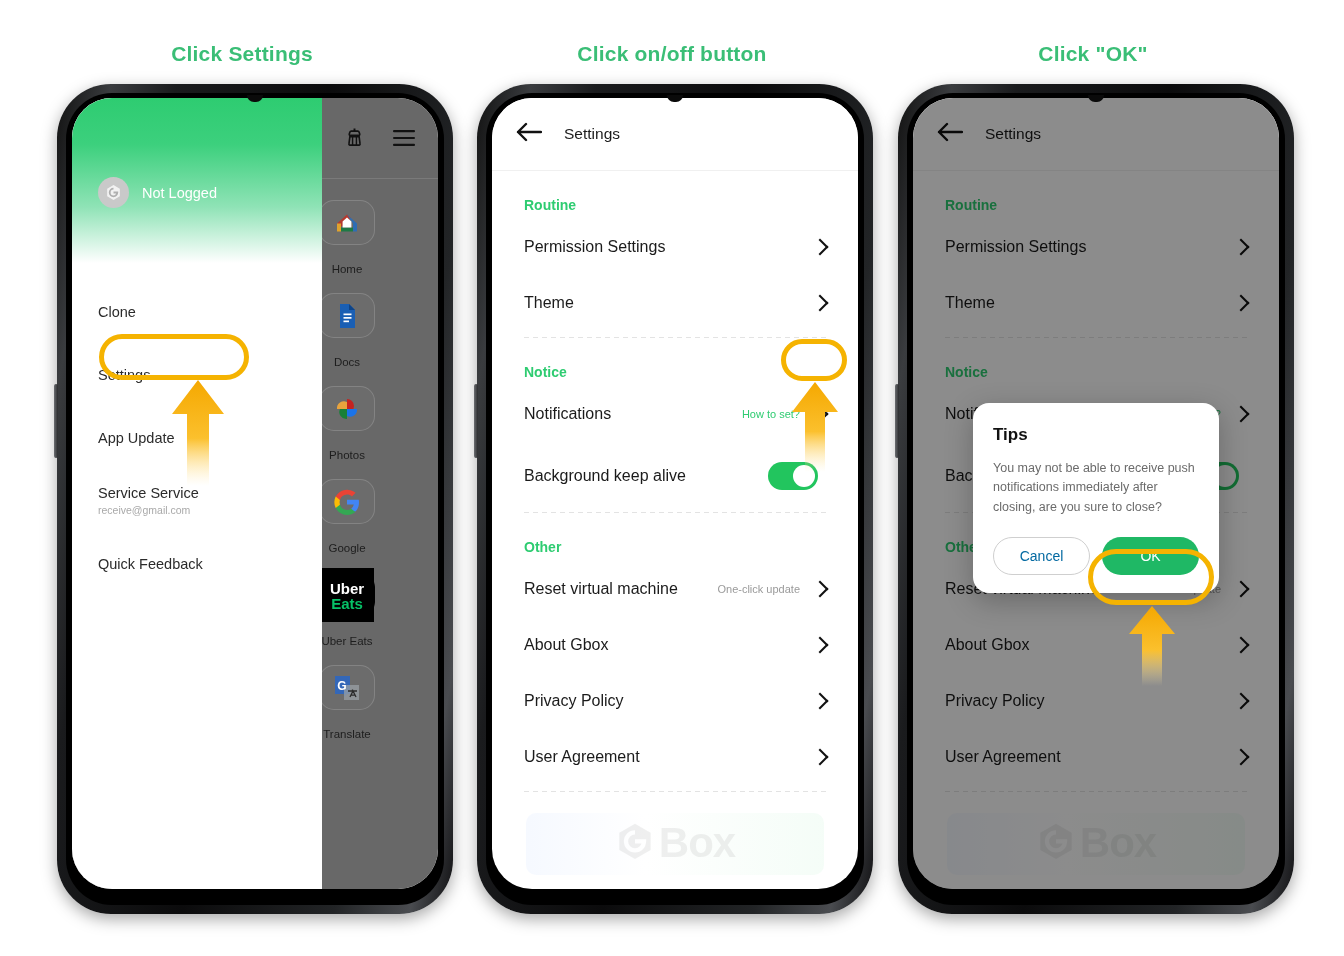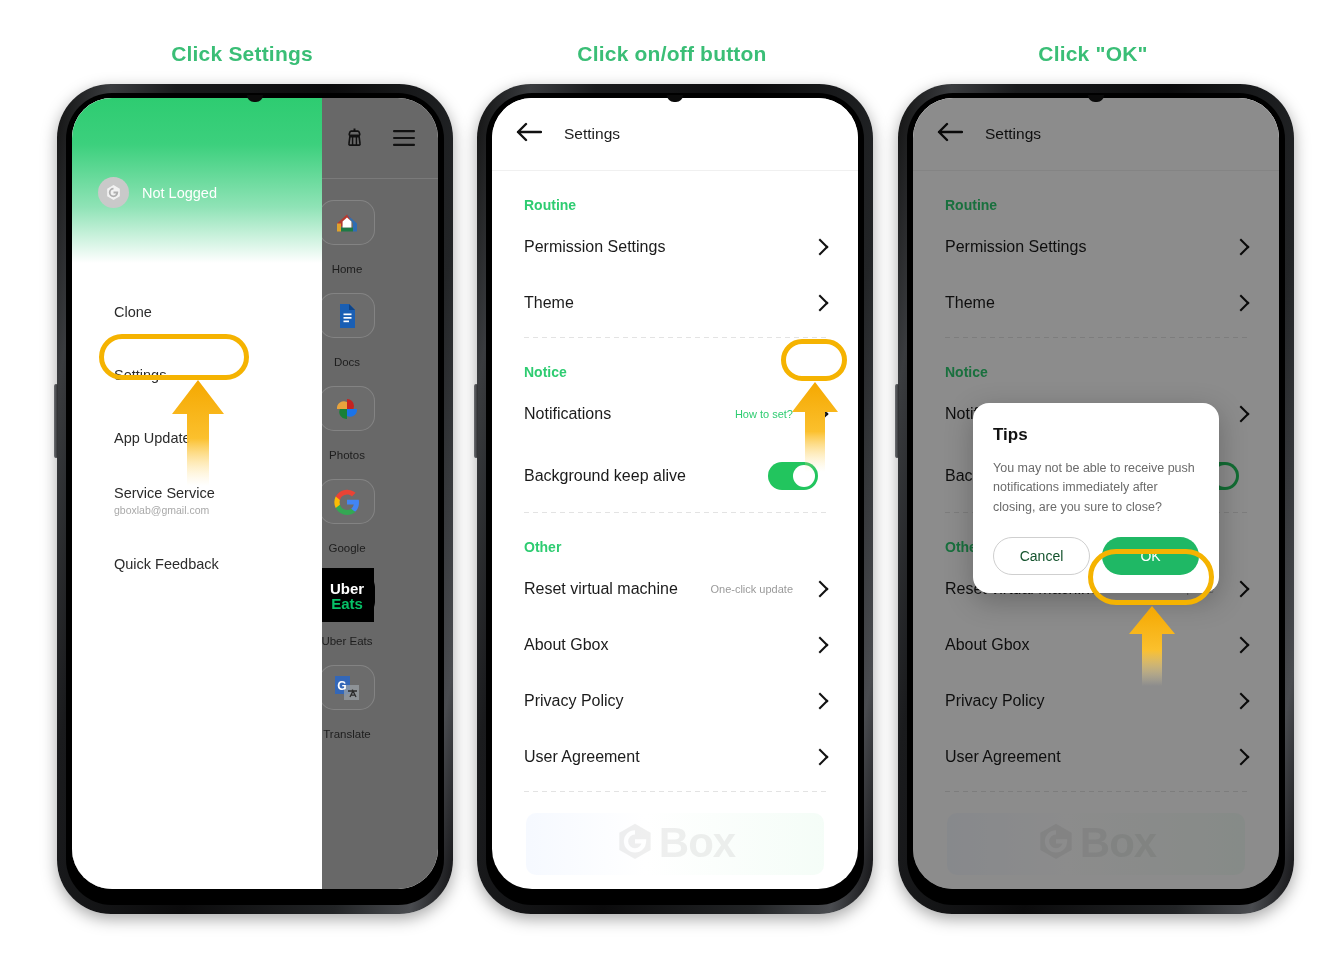--- a/index.html
+++ b/index.html
@@ -112,21 +112,21 @@
   .avatar {
     width: 31px; height: 31px; border-radius: 50%;
     background: #c9c9c9;
     display: flex; align-items: center; justify-content: center;
   }
   .account-name { font-size: 14.5px; color: #ffffff; }
   .drawer-items { padding-top: 17px; }
   .drawer-item {
     height: 63px;
     display: flex; align-items: center;
-    padding-left: 42px;
+    padding-left: 26px;
     font-size: 14.5px;
     color: #2b2b2b;
     flex-direction: column;
     justify-content: center;
     align-items: flex-start;
   }
   .drawer-sub { font-size: 10.5px; color: #a9a9a9; margin-top: 3px; }
 
   
   .set-topbar {
@@ -139,21 +139,21 @@
   .set-body { padding: 0 32px; background: #fff; }
   .set-group-title {
     font-size: 14px; font-weight: bold; color: #2ECC71;
     padding: 26px 0 6px 0;
   }
   .set-row {
     height: 56px;
     display: flex; align-items: center; justify-content: space-between;
   }
   .set-row-label { font-size: 16px; color: #1b1b1b; }
-  .set-row-right { display: flex; align-items: center; gap: 21px; }
+  .set-row-right { display: flex; align-items: center; gap: 14px; }
   .set-hint-green { font-size: 11px; color: #2ECC71; }
   .set-hint-grey { font-size: 11px; color: #9a9a9a; }
   .chev { width: 12px; height: 12px; border-right: 2.6px solid #111; border-top: 2.6px solid #111; transform: rotate(45deg); }
   .dash-sep {
     height: 1px;
     background-image: linear-gradient(90deg,#e3e3e3 55%,transparent 0);
     background-size: 9px 1px; background-repeat: repeat-x;
     margin: 6px 0 0 0;
   }
   .toggle {
@@ -191,21 +191,21 @@
     box-shadow: 0 8px 28px rgba(0,0,0,.25);
   }
   .dlg-title { font-size: 17px; font-weight: bold; color: #111; }
   .dlg-text { margin-top: 14px; font-size: 12.5px; line-height: 1.55; color: #6b6b6b; }
   .dlg-actions { margin-top: 20px; display: flex; justify-content: flex-end; gap: 12px; }
   .btn {
     width: 98px; height: 38px; border-radius: 19px;
     display: flex; align-items: center; justify-content: center;
     font-size: 14px; cursor: pointer;
   }
-  .btn-cancel { border: 1px solid #cfcfcf; color: #14532d; background: #fff; }
+  .btn-cancel { border: 1px solid #cfcfcf; color: #0369a1; background: #fff; }
   .btn-ok { background: #1FB865; color: #fff; }
 
   
   .hl-ring {
     position: absolute; z-index: 35;
     border: 5px solid #F5B301; border-radius: 999px;
     pointer-events: none;
   }
   .arrow { position: absolute; z-index: 34; pointer-events: none; }
 </style>
@@ -338,21 +338,21 @@
               <span>Clone</span>
             </div>
             <div class="drawer-item">
               <span>Settings</span>
             </div>
             <div class="drawer-item">
               <span>App Update</span>
             </div>
             <div class="drawer-item">
               <span>Service Service</span>
-              <span class="drawer-sub">gboxlab@gmail.com</span>
+              <span class="drawer-sub">receive@gmail.com</span>
             </div>
             <div class="drawer-item">
               <span>Quick Feedback</span>
             </div>
           </div>
         </div>
 
         <div class="hl-ring" style="left:27px;top:236px;width:150px;height:46px;"></div>
         <svg class="arrow" style="left:96px;top:282px;" width="60" height="106" viewBox="0 0 60 106">
           <defs>

